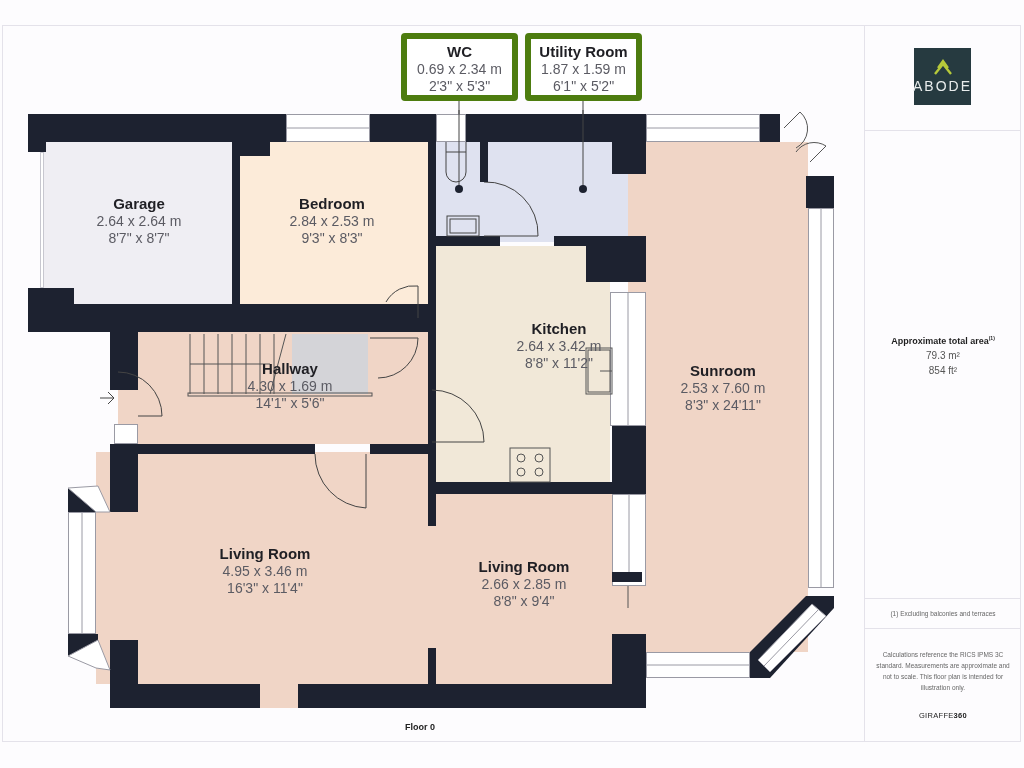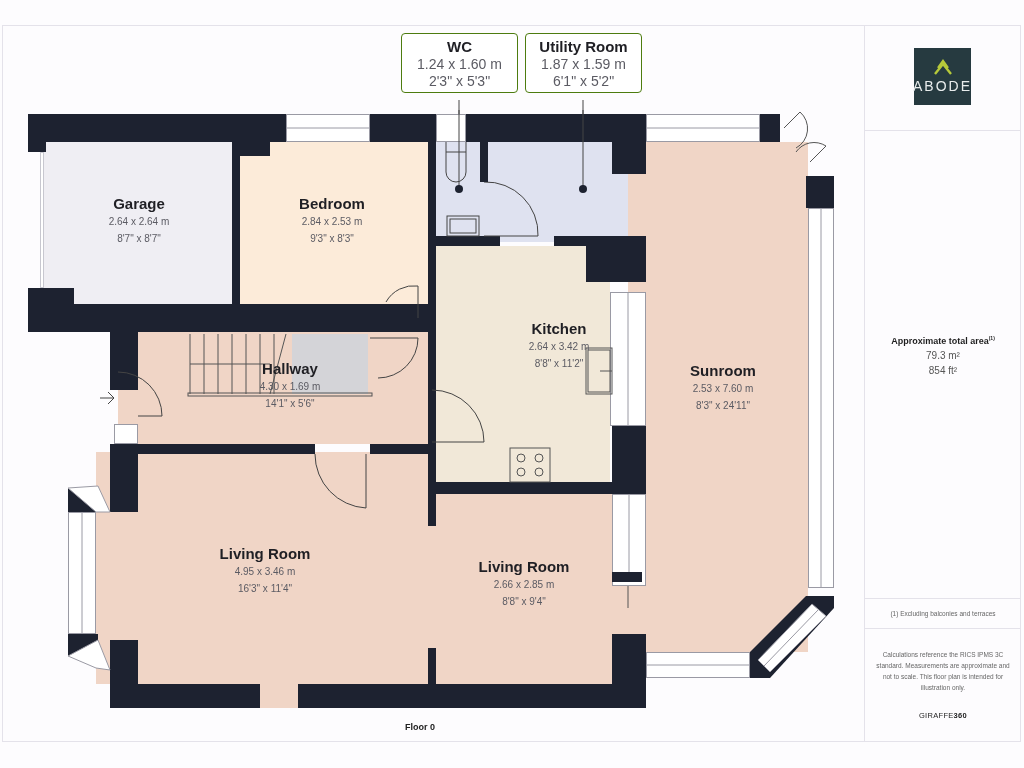--- a/index.html
+++ b/index.html
@@ -16,22 +16,22 @@
   .disclaimer { position:absolute; left:8px; right:8px; top:624px; text-align:center; font-size:6.5px; line-height:11px; color:#666; }
   .brand { position:absolute; left:0; right:0; top:686px; text-align:center; font-size:7.5px; color:#222; letter-spacing:0.3px; }
   .brand b { font-weight:bold; }
 
   .plan { position:absolute; left:0; top:0; width:864px; height:768px; }
   .wall { position:absolute; background:#1d2230; }
   .room { position:absolute; }
   .win { position:absolute; background:#fff; border:1px solid #9a9aa4; box-sizing:border-box; }
   .label { position:absolute; text-align:center; transform:translate(-50%,-50%); white-space:nowrap; }
   .rname { font-weight:bold; font-size:15px; color:#1f1f24; line-height:18px; }
-  .rdim { font-size:10px; color:#5b5b63; line-height:17px; }
-  .callout { position:absolute; top:33px; height:60px; border:1px solid #4d7c0f; border-radius:4px; background:#fff; text-align:center; box-sizing:border-box; padding-top:4px; }
+  .rdim { font-size:14px; color:#5b5b63; line-height:17px; }
+  .callout { position:absolute; top:33px; height:68px; border:6px solid #4d7c0f; border-radius:4px; background:#fff; text-align:center; box-sizing:border-box; padding-top:4px; }
   .callout .rname { font-size:15px; }
   .callout .rdim { font-size:14px; }
   .floor-label { position:absolute; left:400px; top:722px; width:40px; text-align:center; font-size:9px; font-weight:bold; color:#222; }
 </style>
 </head>
 <body>
 
 <div class="frame"></div>
 
 <div class="plan">
@@ -178,21 +178,21 @@
       <circle cx="539" cy="458" r="4"></circle>
       <circle cx="521" cy="472" r="4"></circle>
       <circle cx="539" cy="472" r="4"></circle>
       <line x1="628" y1="586" x2="628" y2="608"></line>
     </g>
     <rect x="612" y="572" width="30" height="10" fill="#1d2230"></rect>
   </svg>
 
   <div class="callout" style="left:401px;width:117px;">
     <div class="rname">WC</div>
-    <div class="rdim">1.24 x 1.60 m</div>
+    <div class="rdim">0.69 x 2.34 m</div>
     <div class="rdim">2'3" x 5'3"</div>
   </div>
   <div class="callout" style="left:525px;width:117px;">
     <div class="rname">Utility Room</div>
     <div class="rdim">1.87 x 1.59 m</div>
     <div class="rdim">6'1" x 5'2"</div>
   </div>
 
   <div class="label" style="left:139px;top:221px;">
     <div class="rname">Garage</div>

